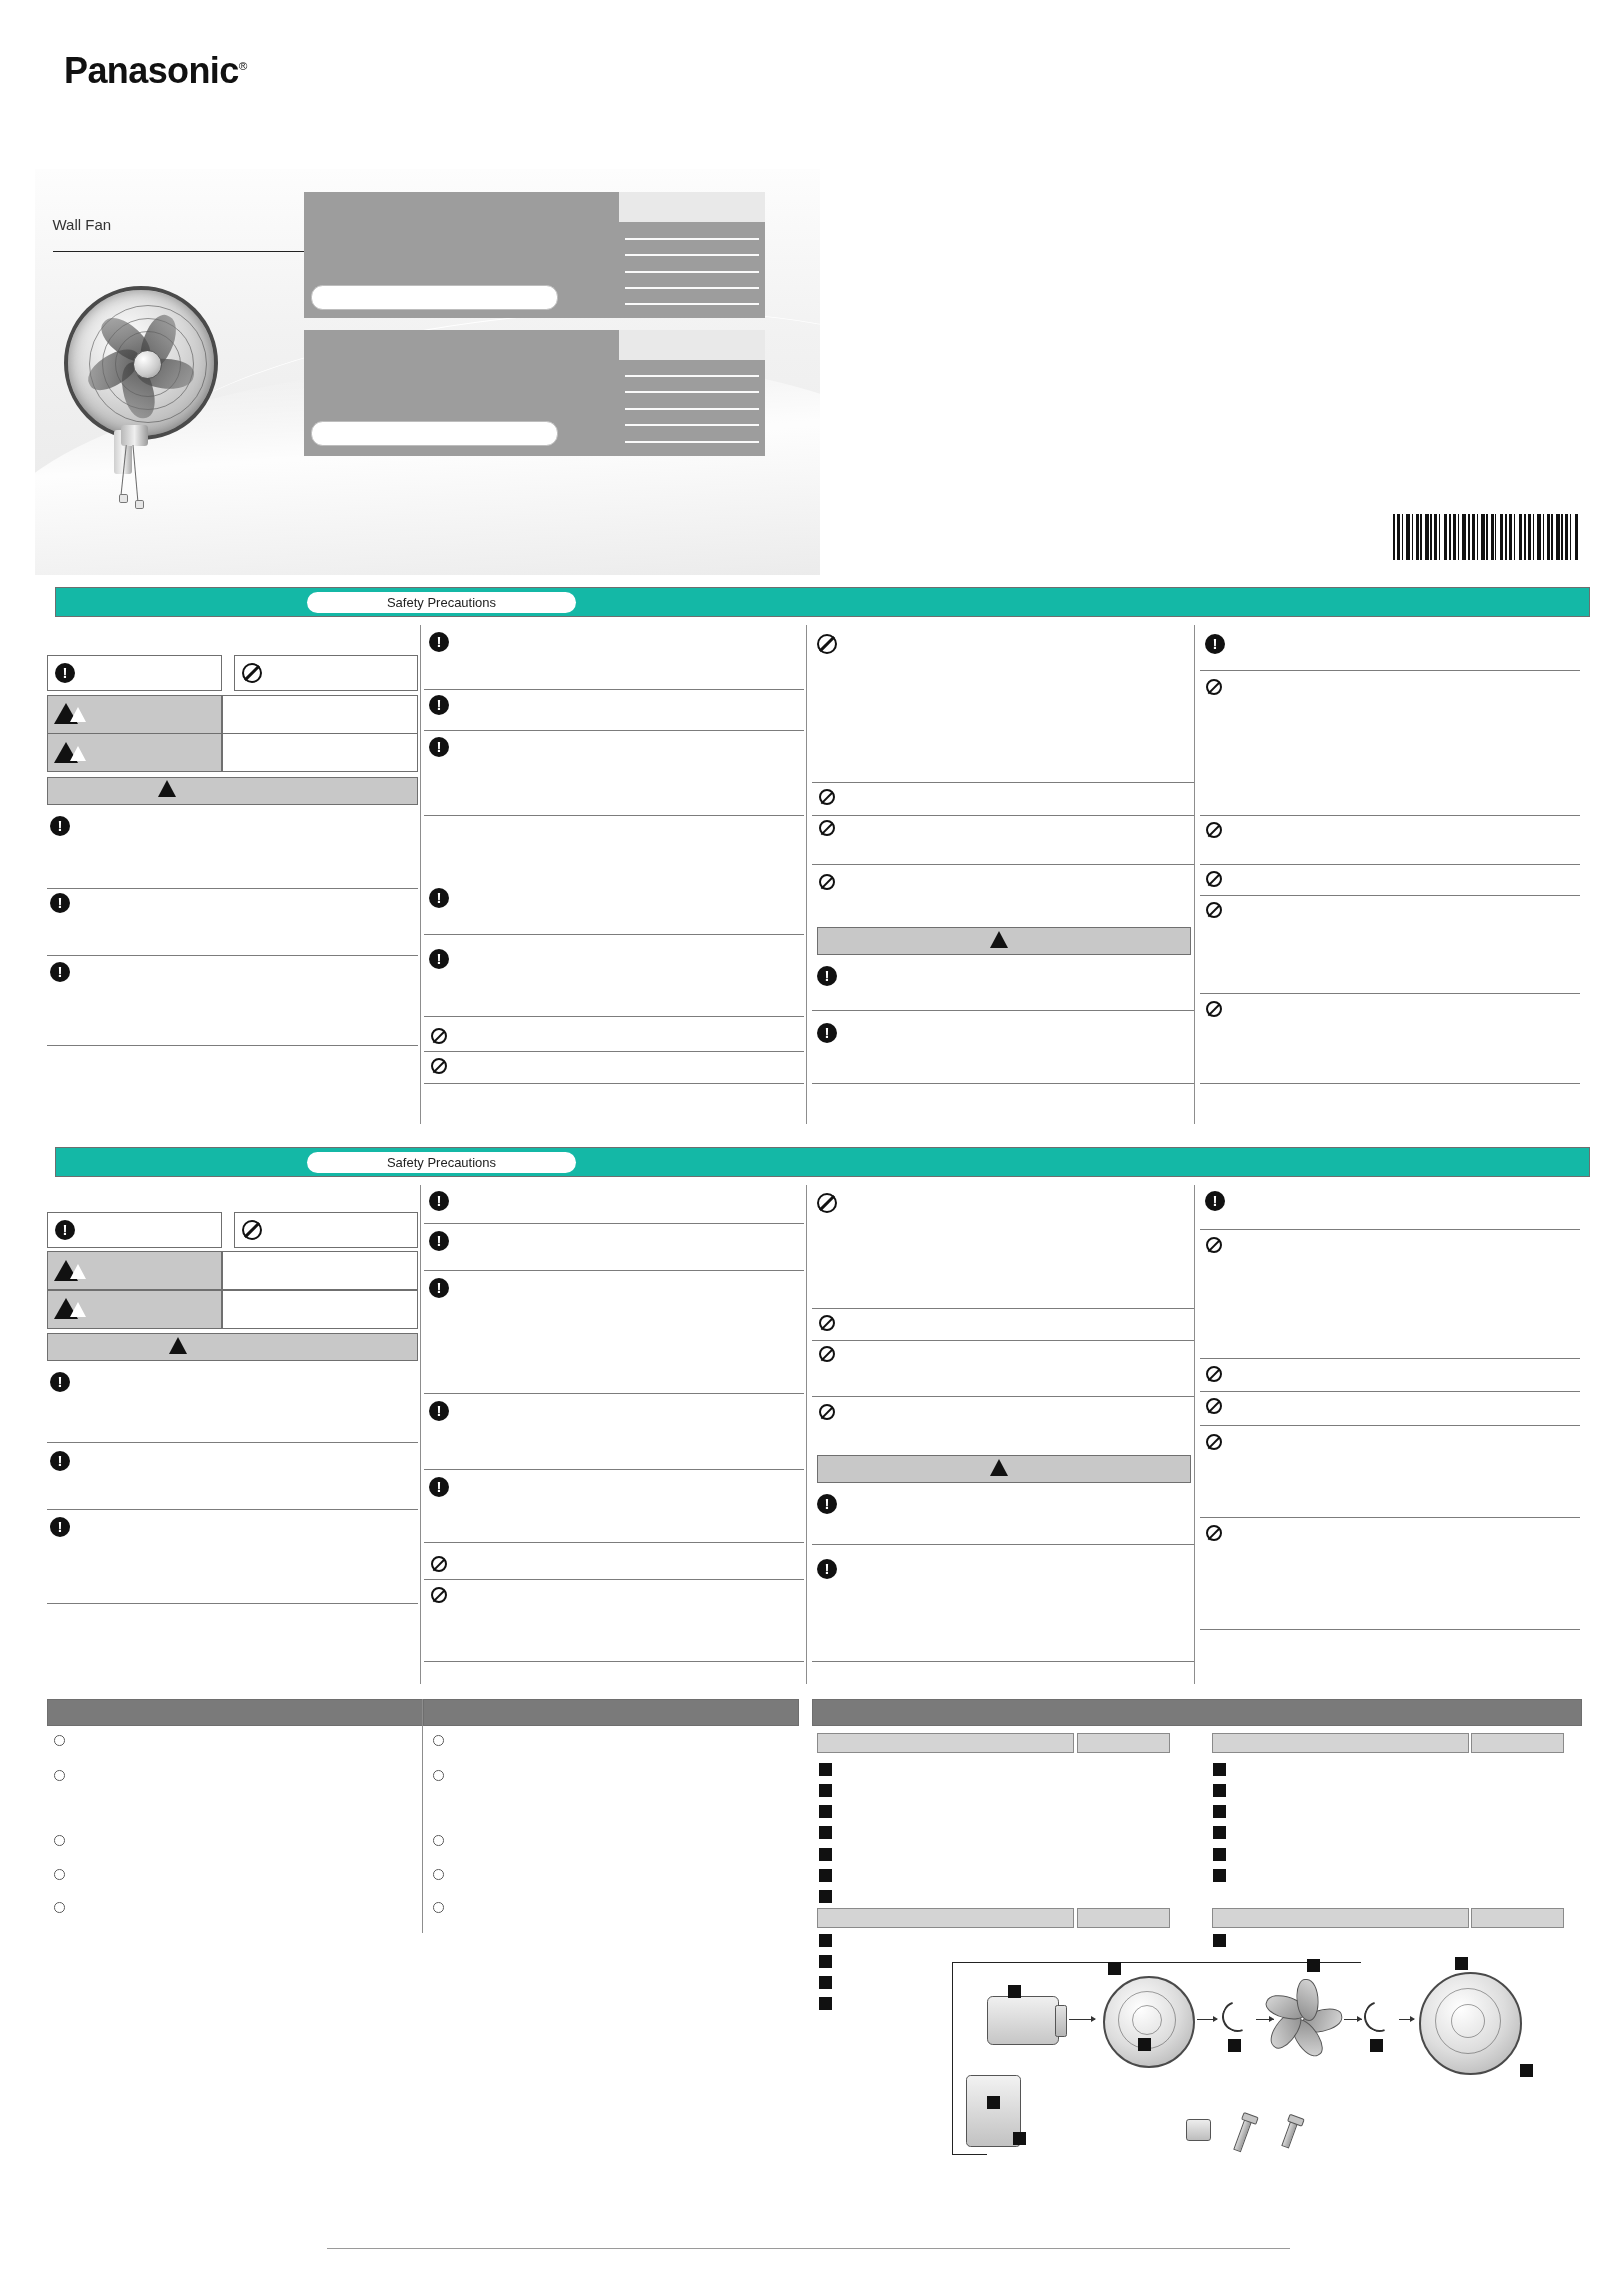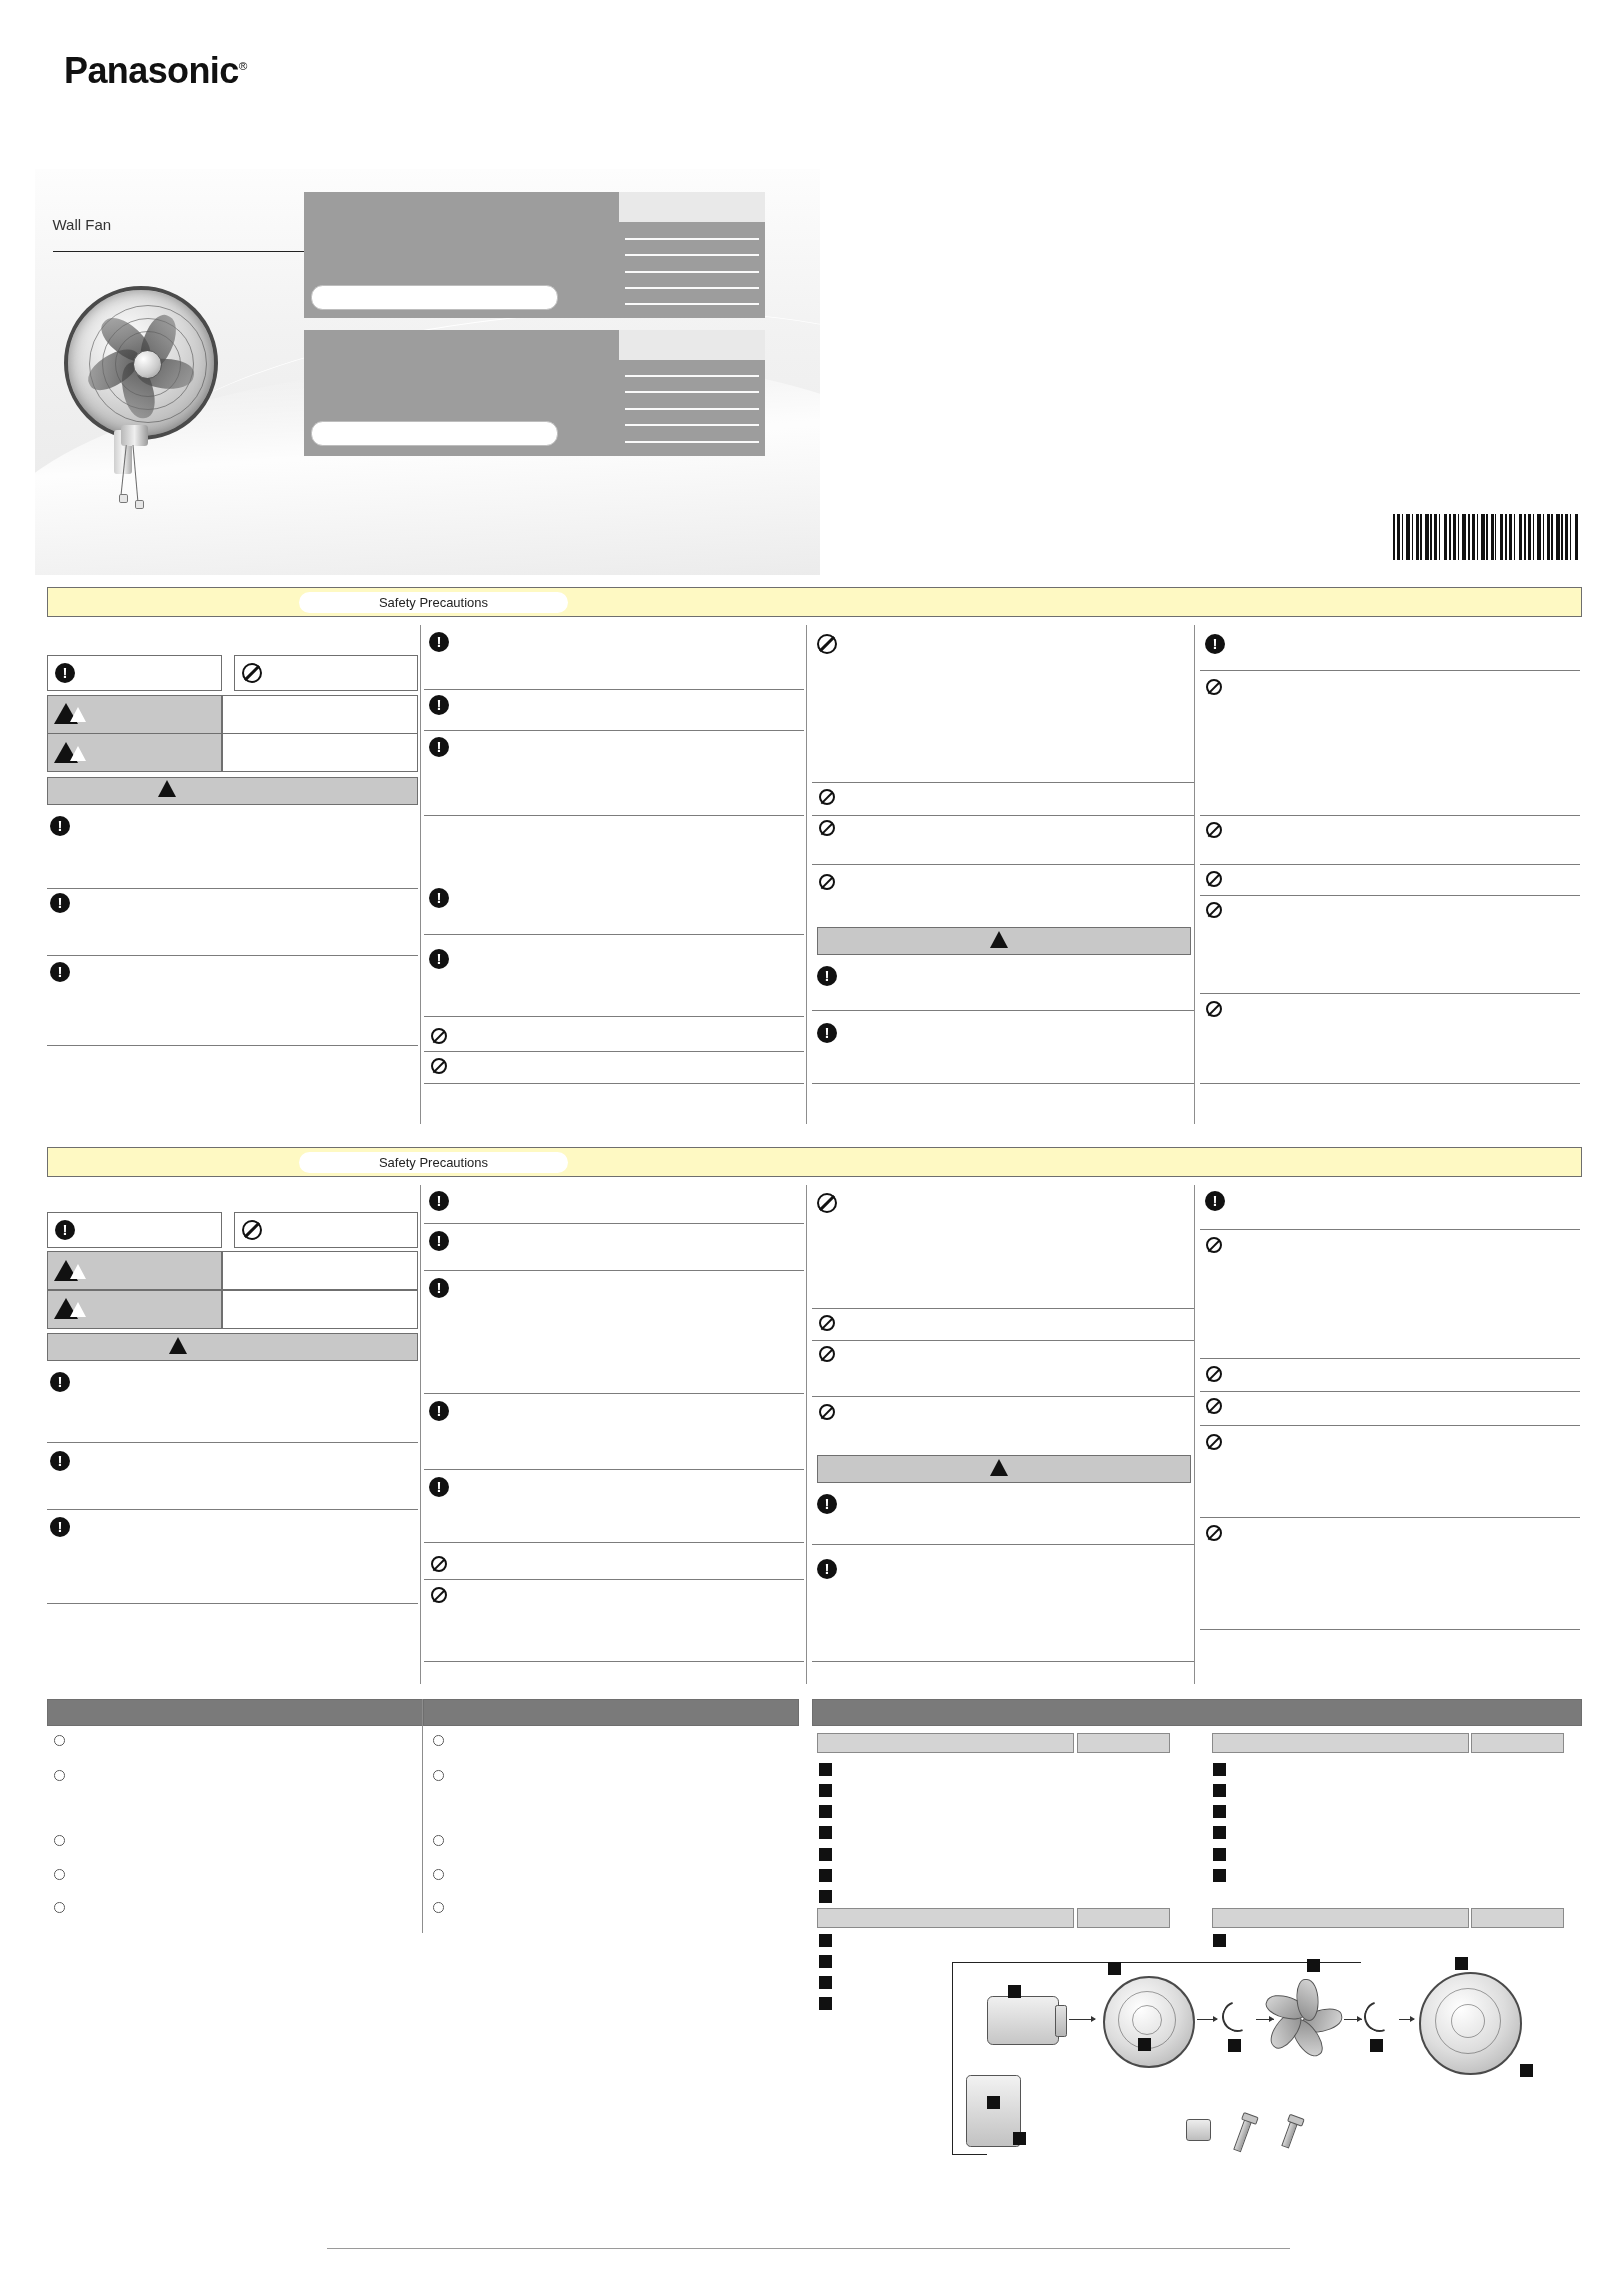--- a/index.html
+++ b/index.html
@@ -218,22 +218,23 @@
     text-align: center;
     font-size: 10.5px;
     letter-spacing: 1.2px;
     color: #222;
   }
 
   
   .sec-bar {
     position: absolute;
     height: 28px;
-    background: #fef9c3;
+    background: #14b8a6;
     border: 0.6px solid #6e6e6e;
+    margin-left: 8px;
   }
   .sec-bar .pill {
     position: absolute;
     left: 251px;
     top: 3.5px;
     width: 269px;
     height: 21px;
     background: #ffffff;
     border-radius: 10.5px;
   }

